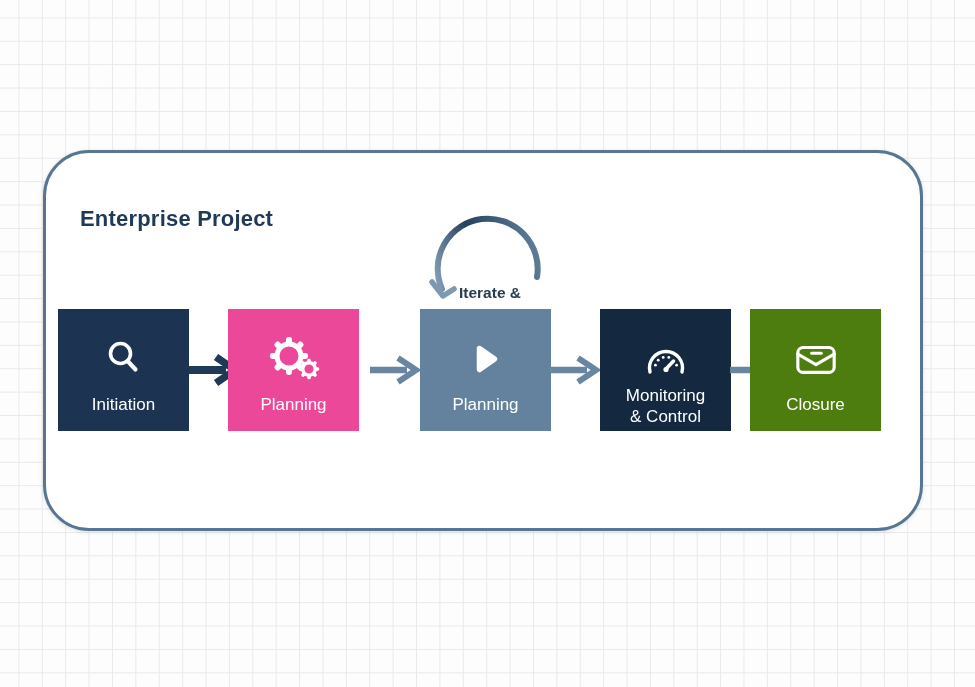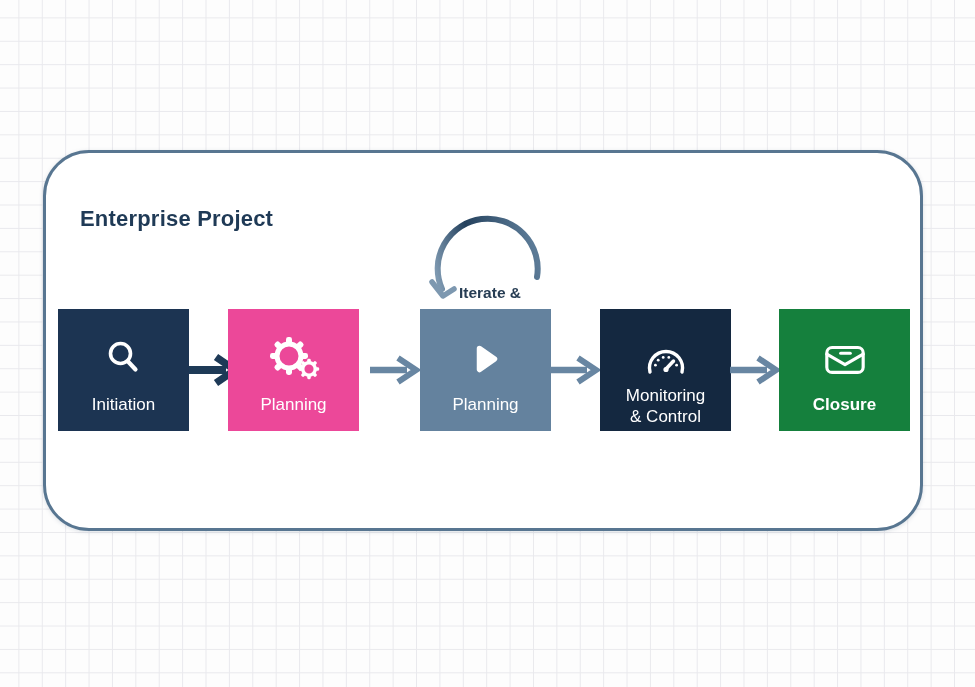--- a/index.html
+++ b/index.html
@@ -196,21 +196,21 @@
   </div>
 </div>
 
 <div class="flow-arrow" style="left: 730px; color: rgb(104, 134, 162);">
   <svg width="50" height="46" viewBox="0 0 50 46">
     <line x1="0" y1="23" x2="37" y2="23" stroke="currentColor" stroke-width="6.3"></line>
     <polyline points="28,11 46,23 28,35" fill="none" stroke="currentColor" stroke-width="6" stroke-linejoin="miter"></polyline>
   </svg>
 </div>
 
-<div class="stage" style="left: 779px; background-color: #15803d; color: rgb(255, 255, 255); font-weight: bold;">
+<div class="stage" style="left: 750px; background-color: #4d7c0f; color: rgb(255, 255, 255);">
   <div class="icon-wrap">
     <svg width="44" height="40" viewBox="0 0 46 40">
       <rect x="4" y="8" width="38" height="26" rx="5.5" fill="none" stroke="currentColor" stroke-width="3.3"></rect>
       <polyline points="4,15 23,26 42,15" fill="none" stroke="currentColor" stroke-width="3.3" stroke-linecap="round" stroke-linejoin="round"></polyline>
       <line x1="18.5" y1="14" x2="28.5" y2="14" stroke="currentColor" stroke-width="3.3" stroke-linecap="round"></line>
     </svg>
   </div>
   <div class="stage-label">Closure</div>
 </div>
 

